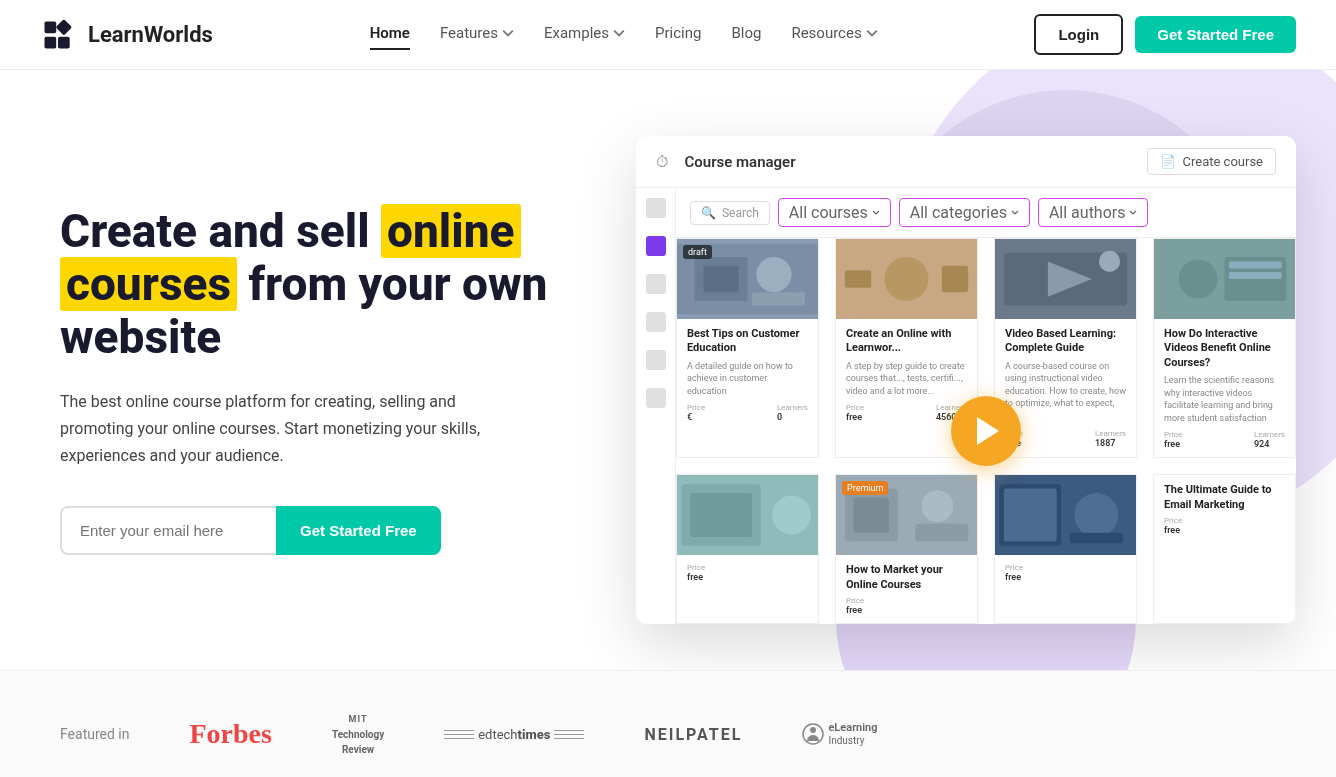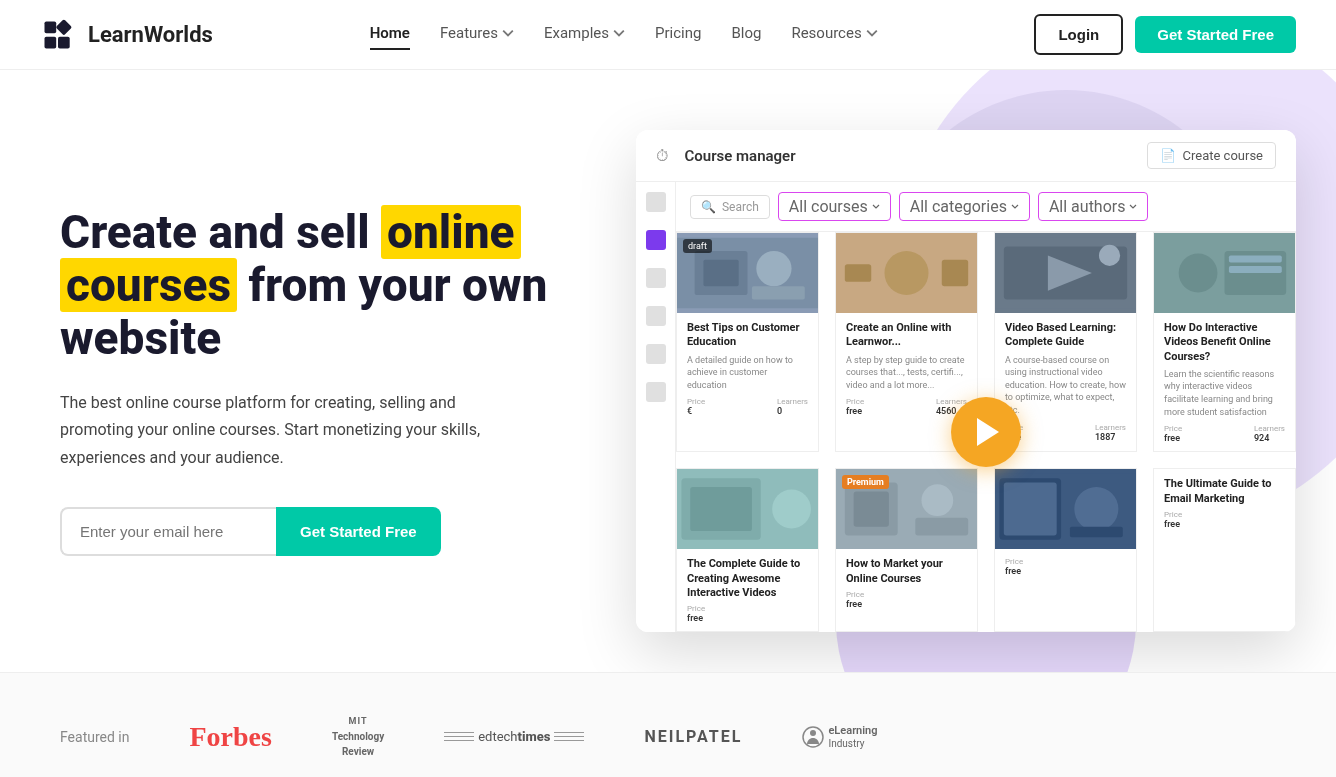--- a/index.html
+++ b/index.html
@@ -111,21 +111,21 @@
     .course-card { border: 1px solid #eee; overflow: hidden; position: relative; }
     .course-img {
       width: 100%; height: 80px; object-fit: cover;
       background: #ccc; display: flex; align-items: center; justify-content: center;
     }
     .course-img-1 { background: linear-gradient(135deg, #667eea 0%, #764ba2 100%); }
     .course-img-2 { background: linear-gradient(135deg, #f093fb 0%, #f5576c 100%); }
     .course-img-3 { background: linear-gradient(135deg, #4facfe 0%, #00f2fe 100%); }
     .course-img-4 { background: linear-gradient(135deg, #43e97b 0%, #38f9d7 100%); }
     .course-img-5 { background: linear-gradient(135deg, #fa709a 0%, #fee140 100%); }
-    .course-img-6 { background: linear-gradient(135deg, #a18cd1 0%, #fbc2eb 100%); font-weight: bold; }
+    .course-img-6 { background: linear-gradient(135deg, #a18cd1 0%, #fbc2eb 100%); }
     .course-img-7 { background: linear-gradient(135deg, #0ba360 0%, #3cba92 100%); }
     .course-img-8 { background: linear-gradient(135deg, #f77062 0%, #fe5196 100%); }
 
     
     .course-img-1 { background: #8a9bb5; position: relative; overflow: hidden; }
     .course-img-2 { background: #c8a882; position: relative; overflow: hidden; }
     .course-img-3 { background: #6a7a8a; position: relative; overflow: hidden; }
     .course-img-4 { background: #7b9e9e; position: relative; overflow: hidden; }
     .course-img-5 { background: #8fbcbb; position: relative; overflow: hidden; }
     .course-img-6 { background: #9aabb5; position: relative; overflow: hidden; }
@@ -413,21 +413,20 @@
             <div class="course-card">
               <div class="course-img course-img-5">
                 <svg width="100%" height="80" viewBox="0 0 160 80" xmlns="http://www.w3.org/2000/svg">
                   <rect width="160" height="80" fill="#8fbcbb"></rect>
                   <rect x="5" y="5" width="90" height="70" rx="4" fill="#7facab"></rect>
                   <rect x="15" y="15" width="70" height="50" rx="3" fill="#6f9c9b"></rect>
                   <circle cx="130" cy="40" r="22" fill="#9fccca"></circle>
                 </svg>
               </div>
               <div class="course-info">
-                <div class="course-name">The Complete Guide to Creating Awesome Interactive Videos</div>
                 <div class="course-meta">
                   <div>
                     <div class="course-price-label">Price</div>
                     <div class="course-price-val">free</div>
                   </div>
                 </div>
               </div>
             </div>
 
             <div class="course-card">

